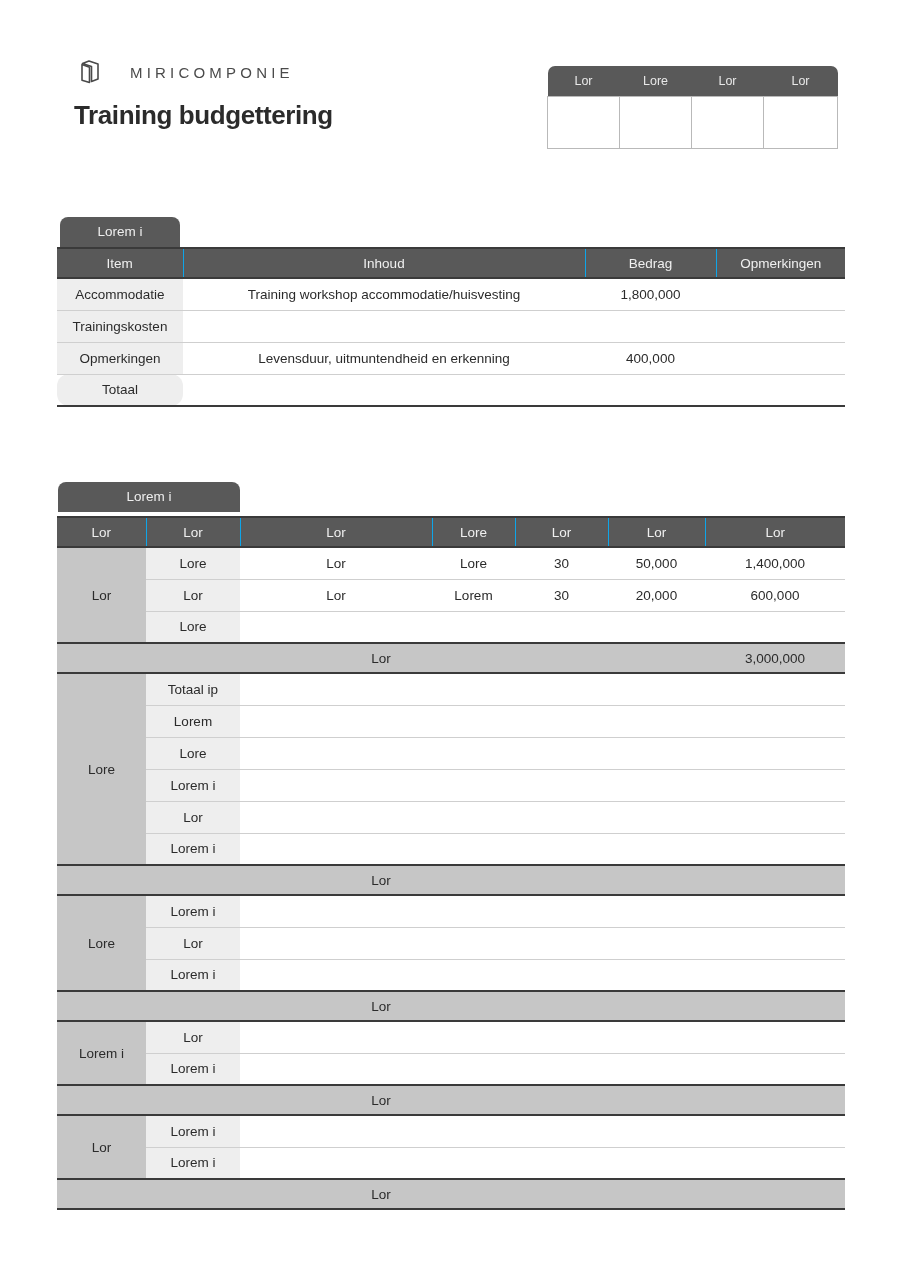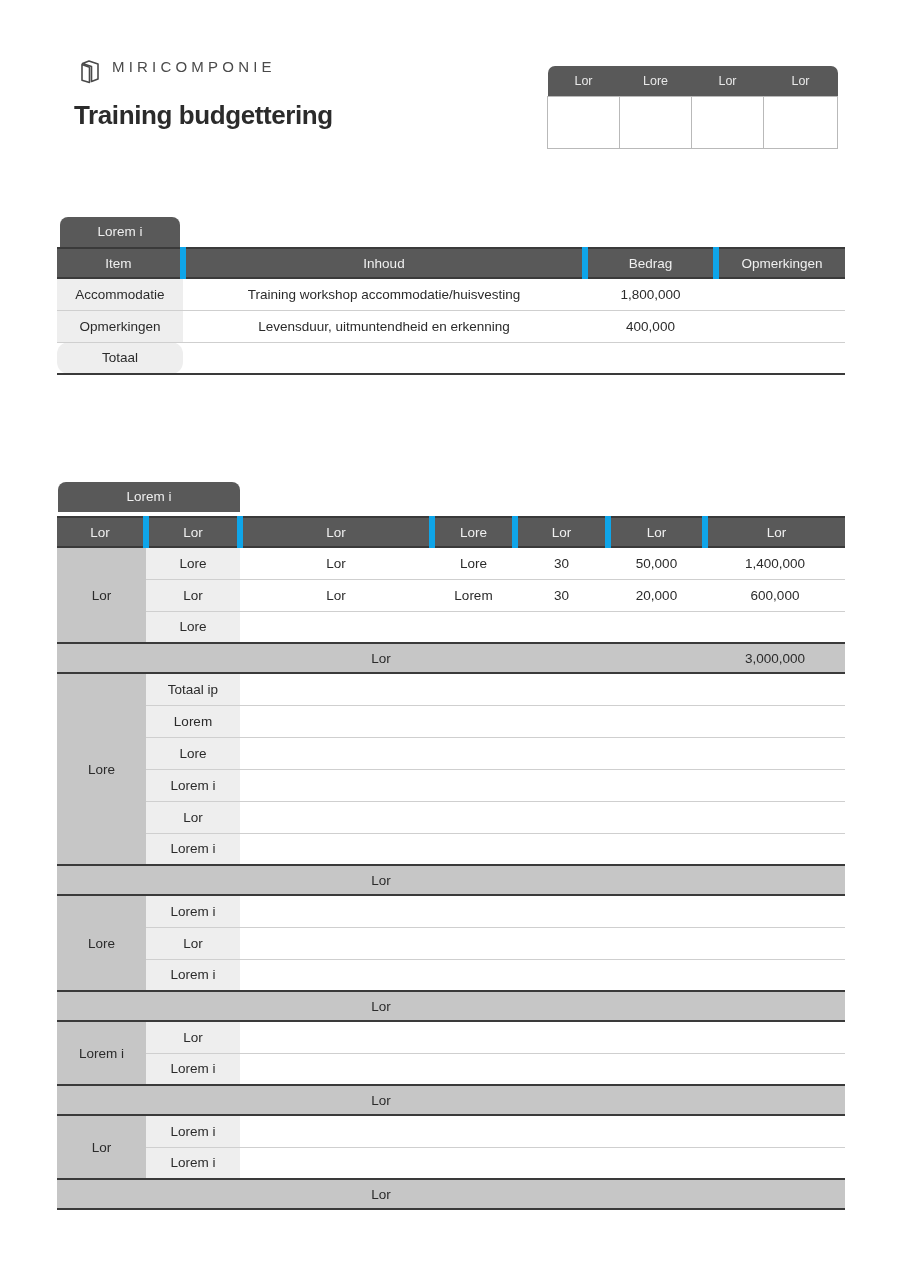--- a/index.html
+++ b/index.html
@@ -17,21 +17,22 @@
     background: #ffffff;
     overflow: hidden;
   }
 
   
   .brand-row {
     position: absolute;
     left: 78px;
     top: 58px;
     display: flex;
-    gap: 10px;
+    align-items: center;
+    gap: 28px;
   }
   .brand-logo { width: 24px; height: 28px; display: block; }
   .brand-name {
     font-size: 15px;
     letter-spacing: 4.2px;
     color: #4a4a4a;
     font-weight: 400;
   }
   .doc-title {
     position: absolute;
@@ -90,21 +91,21 @@
     table-layout: fixed;
     font-size: 13.5px;
     color: #2b2b2b;
   }
   .dtable th {
     background: #595959;
     color: #f0f0f0;
     font-weight: 400;
     height: 30px;
     text-align: center;
-    border-right: 6px solid #0ea5e9;
+    border-right: 1px solid #0ea5e9;
     border-top: 2px solid #3a3a3a;
     border-bottom: 2px solid #3a3a3a;
   }
   .dtable th:last-child { border-right: none; }
   .dtable td {
     height: 32px;
     text-align: center;
     background: #ffffff;
     border-bottom: 1px solid #cfcfcf;
     border-right: none;
@@ -180,20 +181,26 @@
         <th>Inhoud</th>
         <th>Bedrag</th>
         <th>Opmerkingen</th>
       </tr>
     </thead>
     <tbody>
       <tr>
         <td class="c-lightgrey sep">Accommodatie</td>
         <td class="sep">Training workshop accommodatie/huisvesting</td>
         <td class="sep">1,800,000</td>
+        <td></td>
+      </tr>
+      <tr>
+        <td class="c-lightgrey sep">Trainingskosten</td>
+        <td class="sep"></td>
+        <td class="sep"></td>
         <td></td>
       </tr>
       <tr>
         <td class="c-lightgrey sep">Opmerkingen</td>
         <td class="sep">Levensduur, uitmuntendheid en erkenning</td>
         <td class="sep">400,000</td>
         <td></td>
       </tr>
       <tr>
         <td class="c-lightgrey sep bottom-rule">Totaal</td>

